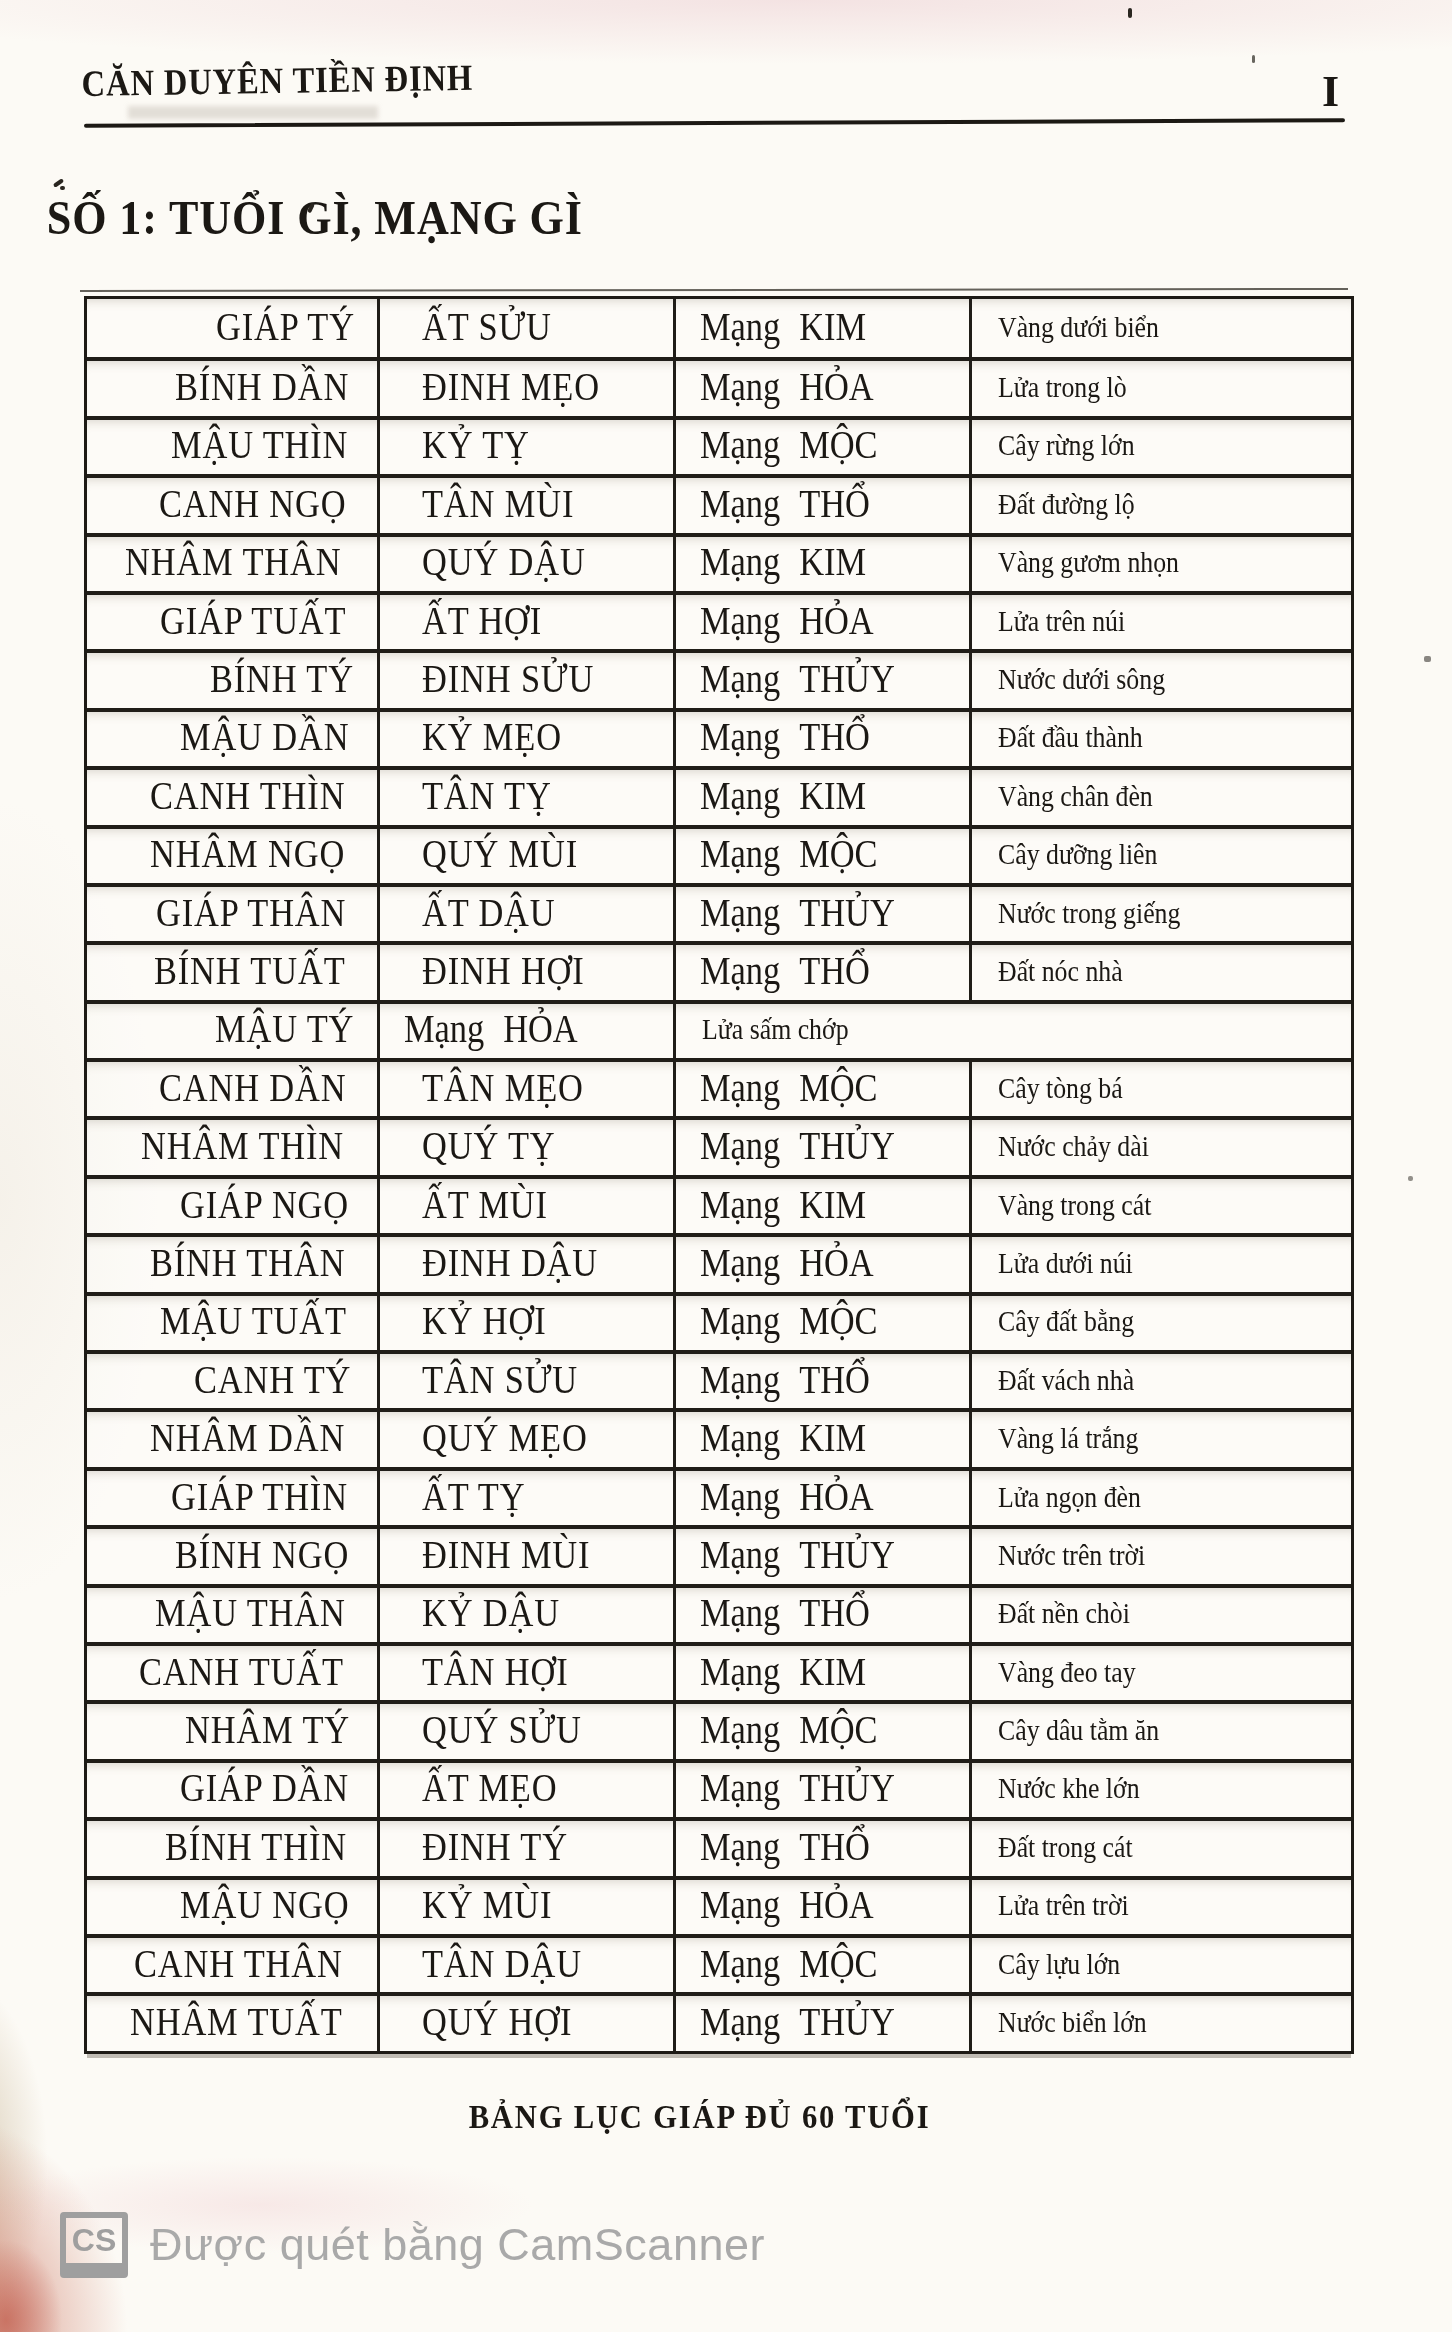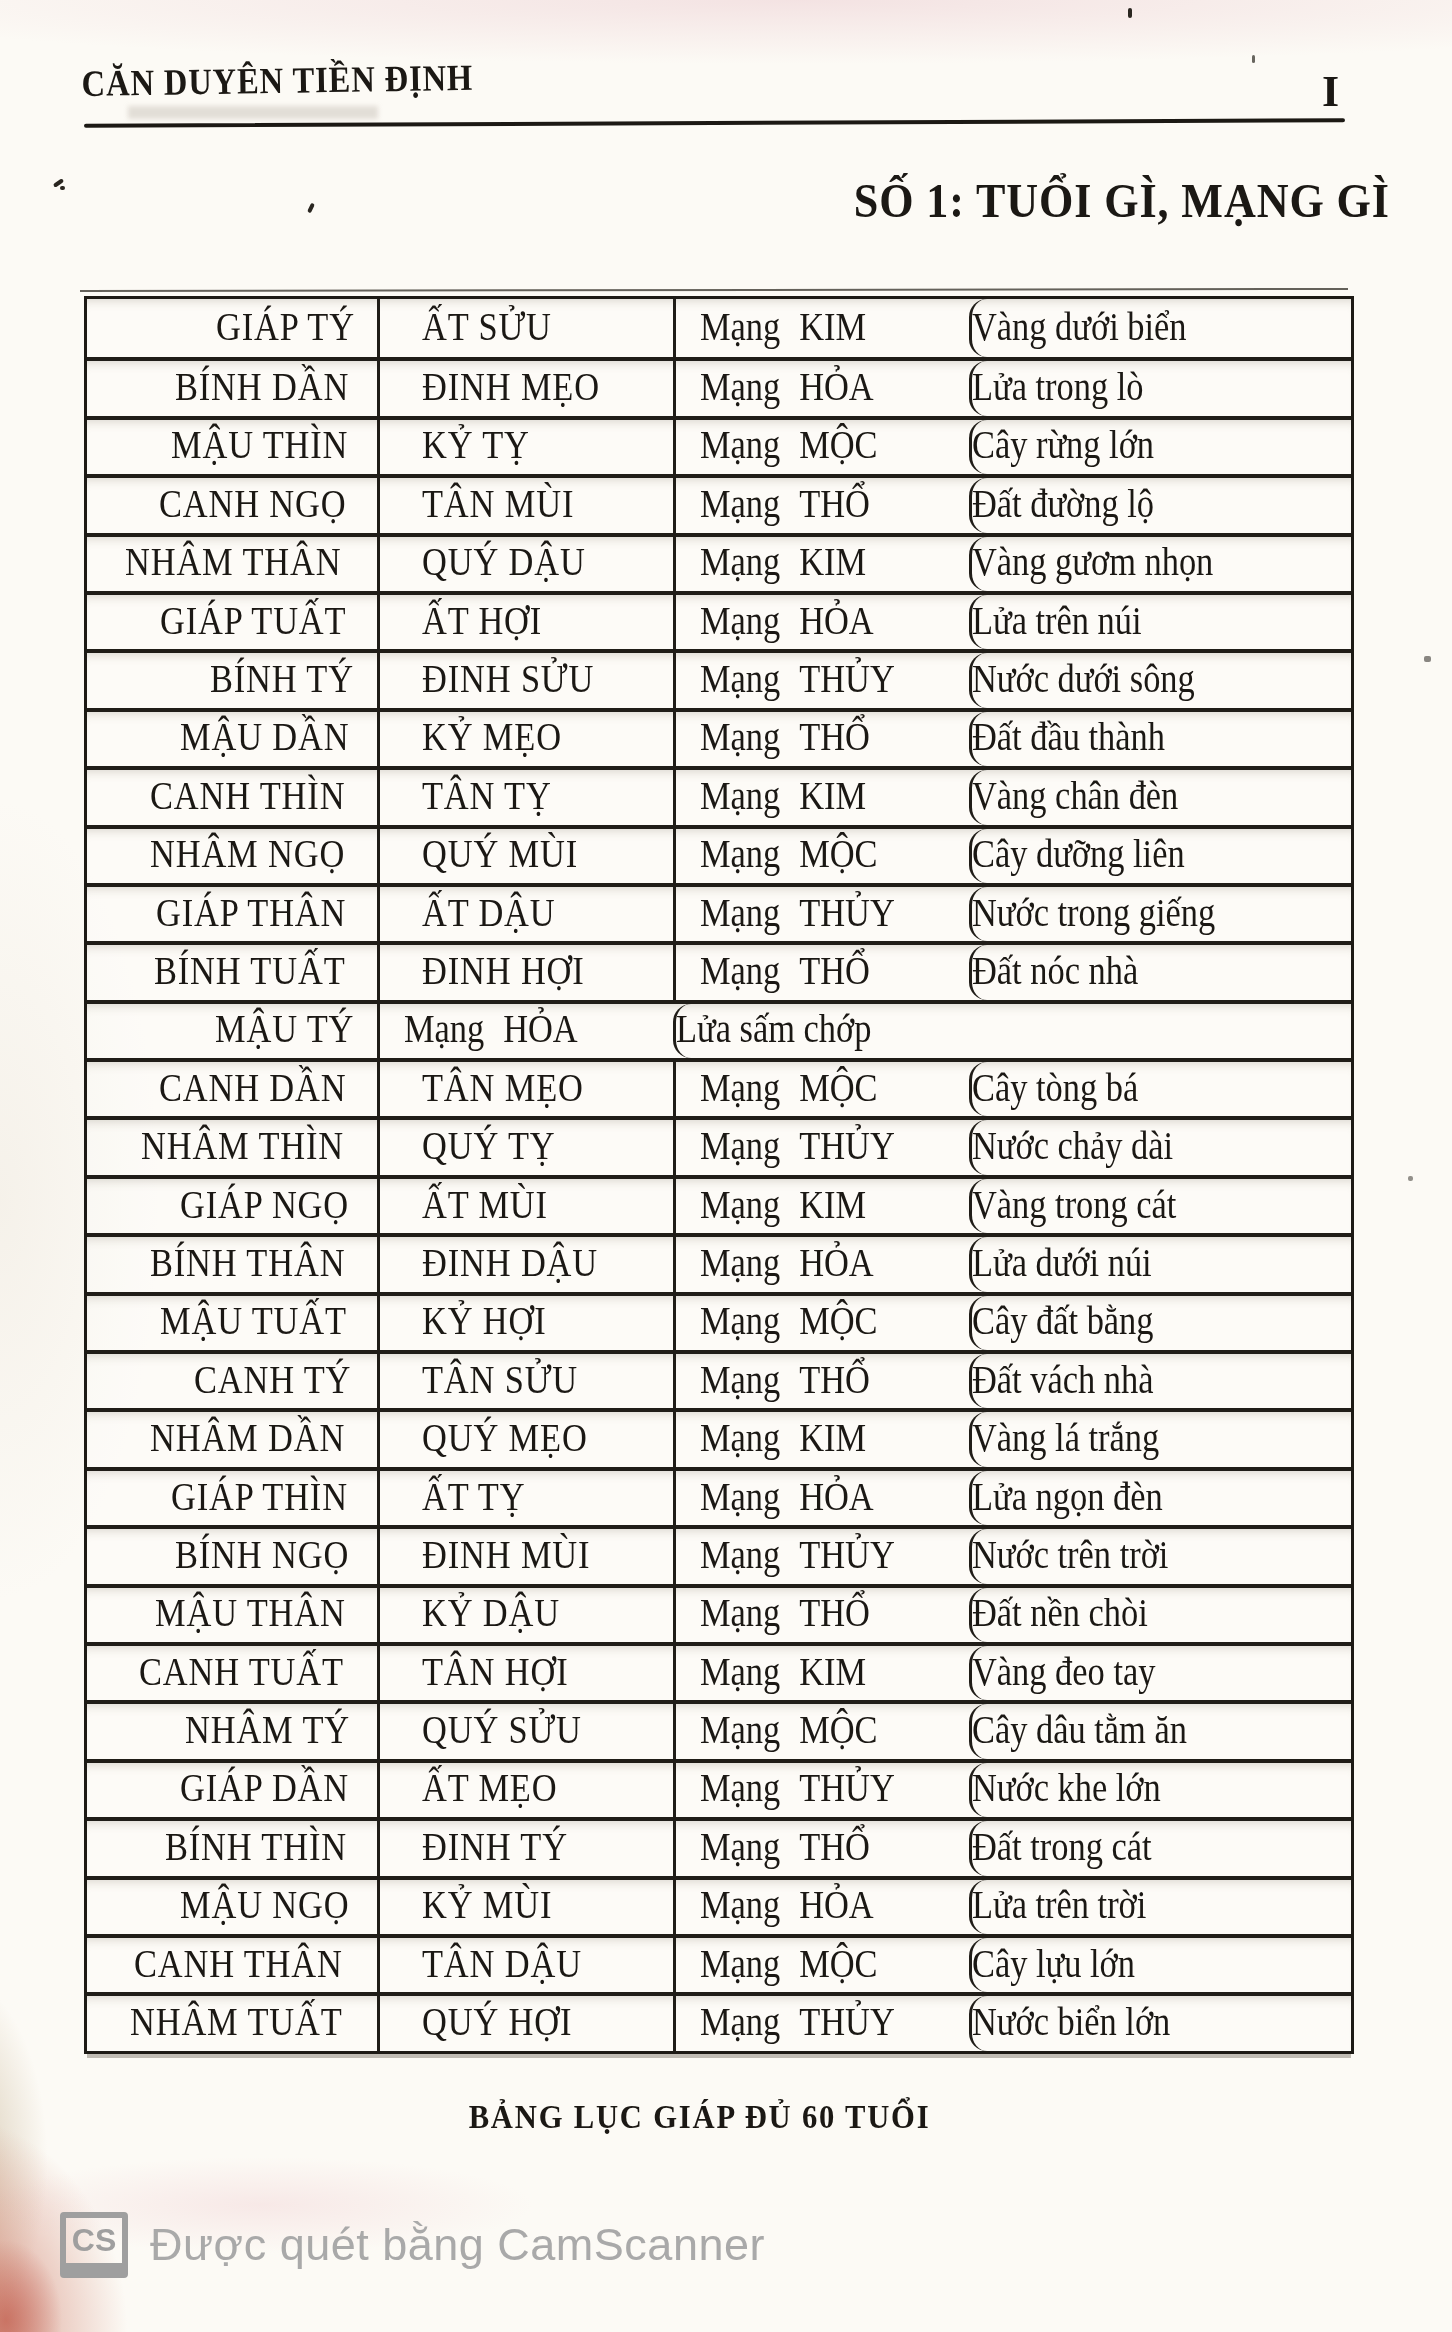--- a/index.html
+++ b/index.html
@@ -39,21 +39,21 @@
     background:rgba(135,125,110,0.22);filter:blur(2.5px);
   }
   .header-rule{
     position:absolute;left:84px;top:121px;width:1261px;height:4px;
     background:#1c1914;border-radius:2px;
     transform:rotate(-0.25deg);
   }
   
   .title{
     position:absolute;left:0;top:172px;width:1420px;
-    margin:0;text-align:right;
+    margin:17px;text-align:left;
     font-size:49px;font-weight:700;letter-spacing:1px;
     white-space:nowrap;
   }
   .title .tx{display:inline-block;transform:scaleX(0.9);transform-origin:50% 50%;}
   
   .table-topline{
     position:absolute;left:80px;top:289px;width:1268px;height:2px;
     background:rgba(50,45,38,0.75);transform:rotate(-0.1deg);
   }
   .grid-table{
@@ -75,21 +75,21 @@
     box-sizing:border-box;
     overflow:hidden;white-space:nowrap;
     padding-bottom:3px;
   }
   .cell + .cell{border-left:3px solid #201d18;}
   .cell .tx{display:inline-block;transform:scaleX(0.86);transform-origin:0 50%;line-height:1;}
   .c1{padding-left:24px;font-size:40px;letter-spacing:1px;justify-content:flex-end;}
   .c2{padding-left:42px;font-size:40px;letter-spacing:1px;}
   .c3{padding-left:24px;font-size:40px;}
   .c3 .element{margin-left:22px;}
-  .c4{font-size:40px;border-radius:18px;}
+  .c4{padding-left:26px;font-size:30px;}
   
   .caption{
     position:absolute;left:0;top:2098px;width:1400px;
     text-align:center;
     font-size:34px;font-weight:700;letter-spacing:2px;
     white-space:nowrap;
   }
   .caption .tx{display:inline-block;transform:scaleX(0.9);}
   
   .watermark{

